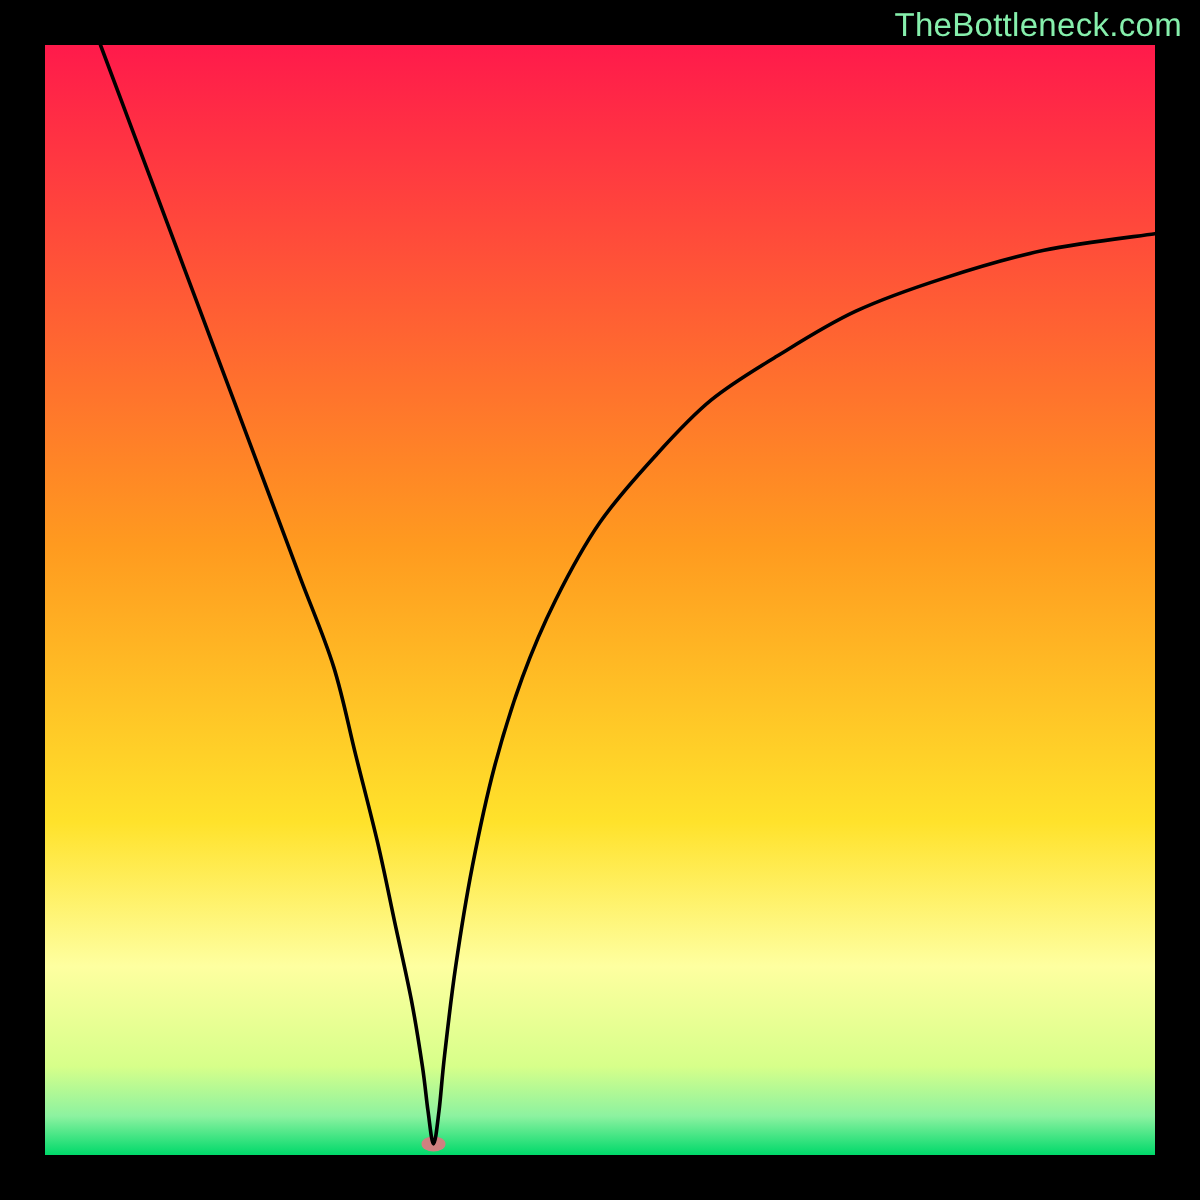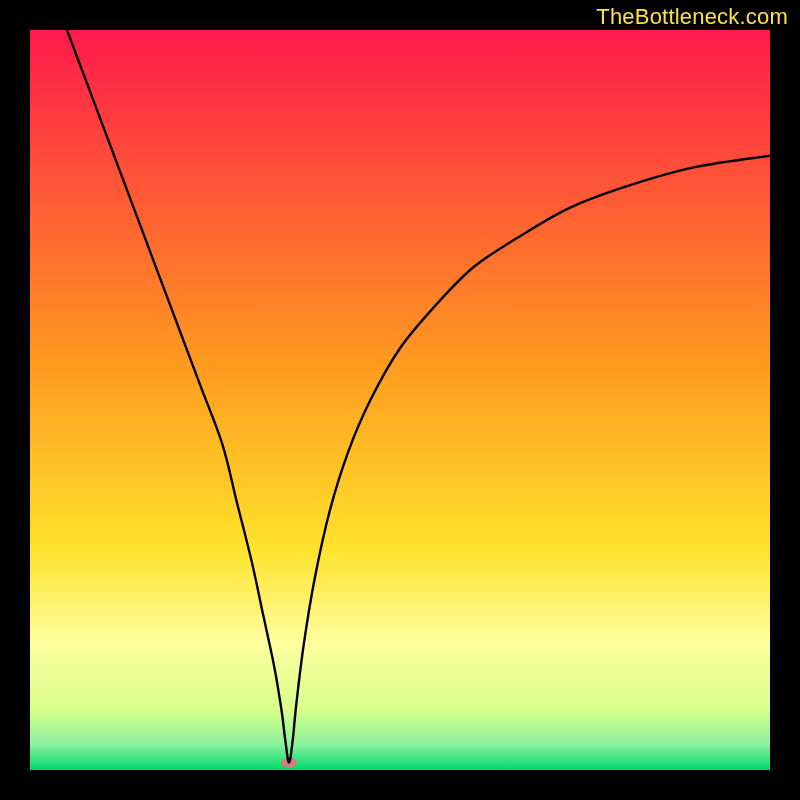--- a/index.html
+++ b/index.html
@@ -23,21 +23,21 @@
     position: absolute;
     left: 0;
     top: 0;
     width: 740px;
     height: 740px;
   }
   .watermark {
     position: absolute;
     top: 4px;
     right: 12px;
-    color: #fde047;
+    color: #86efac;
     font-size: 22px;
     font-weight: 500;
     letter-spacing: 0.2px;
     z-index: 5;
   }
   svg { display: block; }
 </style>
 </head>
 <body>
 

